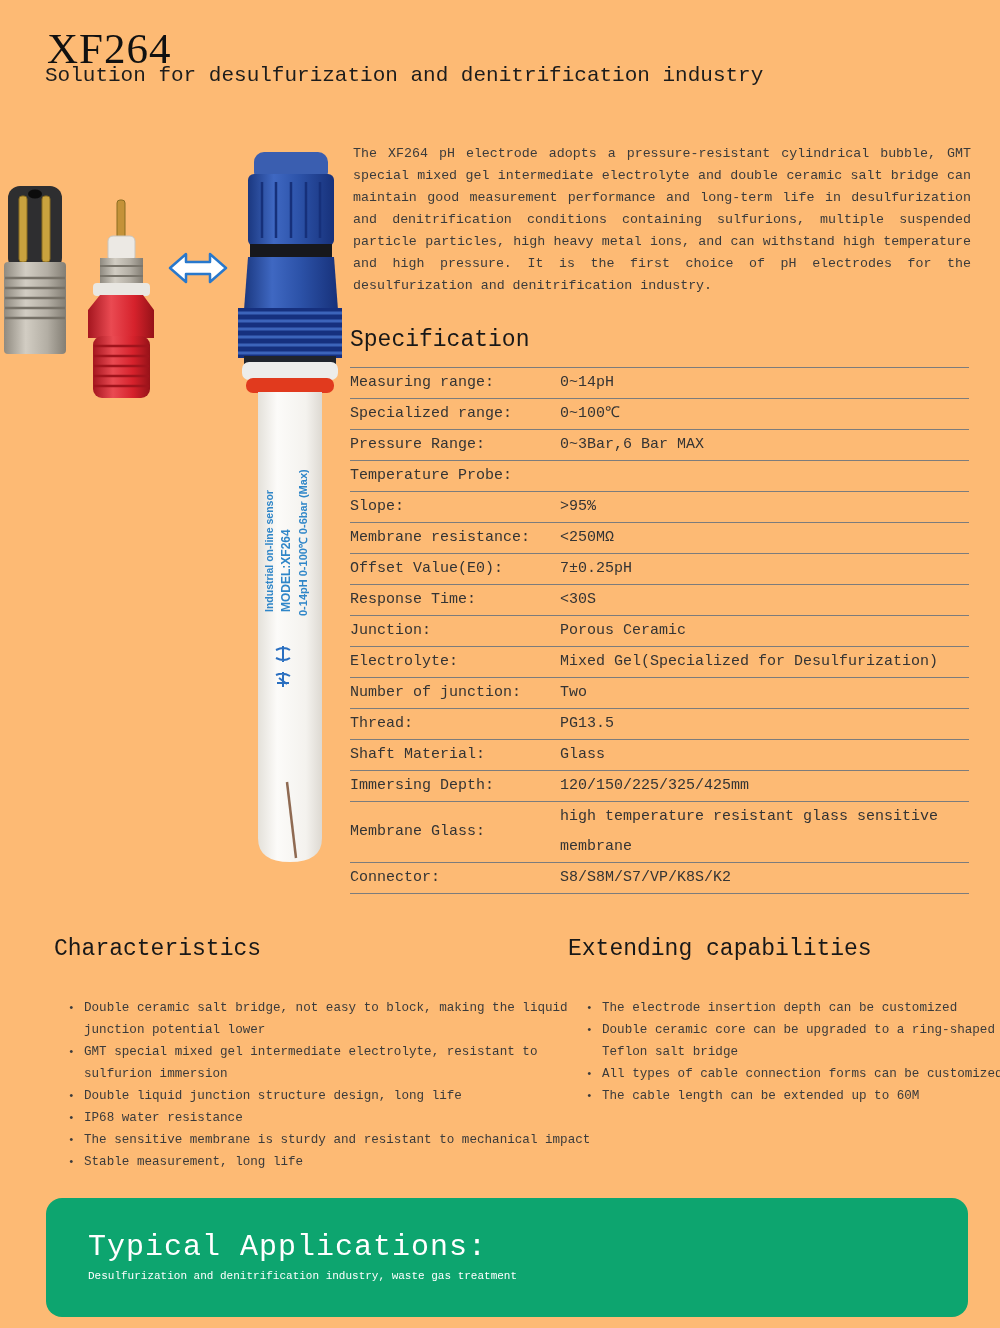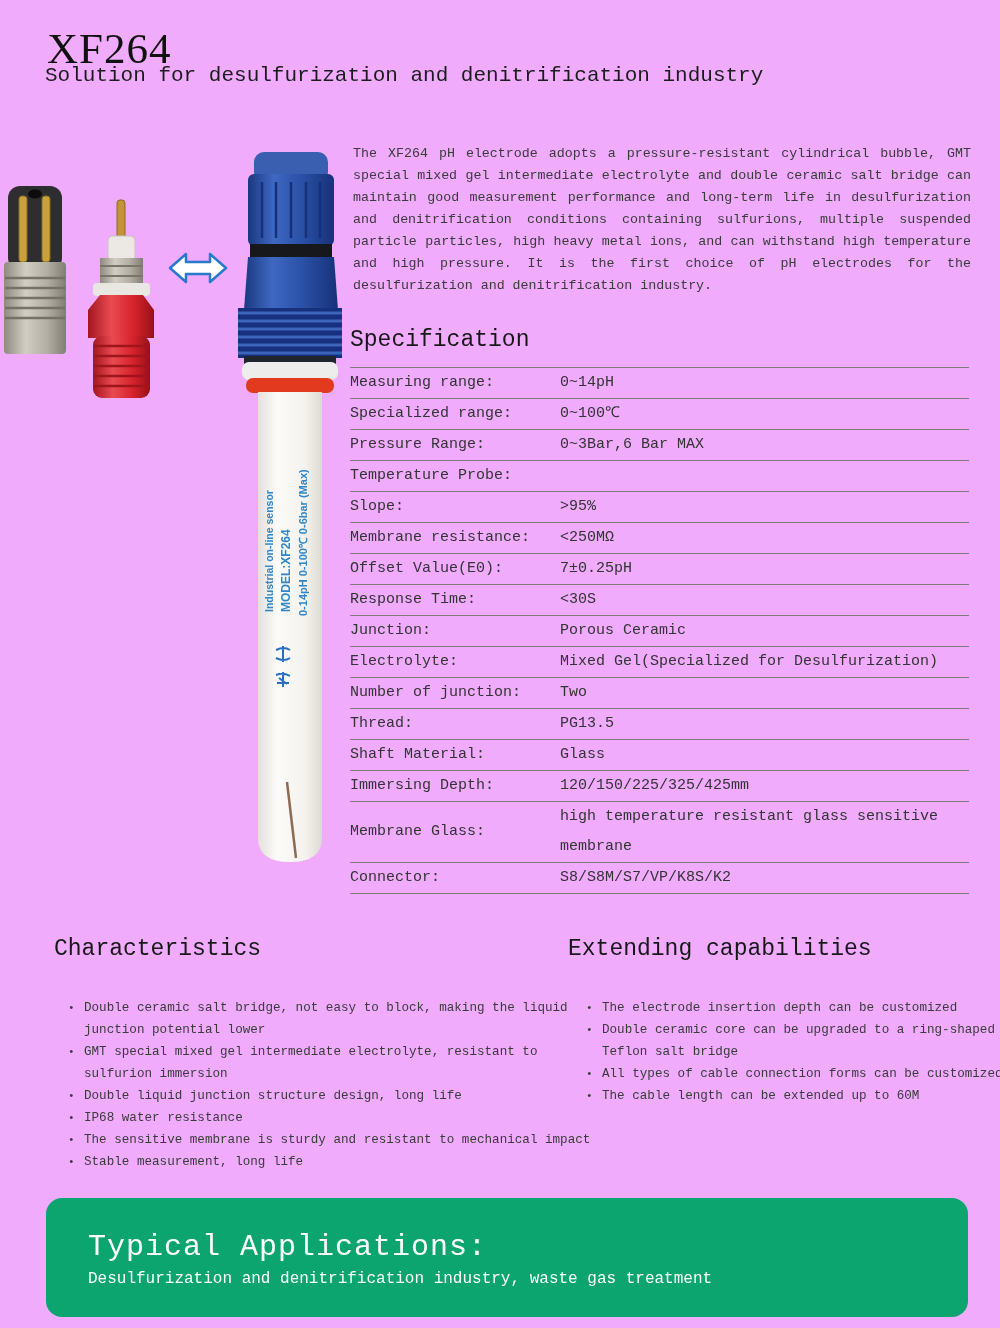--- a/index.html
+++ b/index.html
@@ -1,16 +1,16 @@
 <!DOCTYPE html>
 <html><head>
 <meta charset="utf-8">
 <style>
   html,body{margin:0;padding:0;background:#ffffff;}
-  #page{position:relative;width:1000px;height:1328px;background:#f0abfc;overflow:hidden;
+  #page{position:relative;width:1000px;height:1328px;background:#fdba74;overflow:hidden;
         font-family:"Liberation Mono","DejaVu Sans Mono",monospace;color:#3d3d3d;}
 
   .title{position:absolute;left:47px;top:24px;font-family:"Liberation Serif","DejaVu Serif",serif;
          font-size:43px;color:#111;letter-spacing:1px;}
   .subtitle{position:absolute;left:45px;top:64px;font-size:21px;color:#1c1c1c;white-space:nowrap;}
 
   .description{position:absolute;left:353px;top:143px;width:618px;font-size:13.3px;line-height:22px;
                text-align:justify;color:#3b3b3b;hyphens:manual;}
 
   .figure{position:absolute;left:0;top:150px;width:345px;height:740px;}
@@ -26,21 +26,21 @@
   .spec-value{flex:1;line-height:30px;color:#343434;}
 
   .bullets{position:absolute;list-style:none;margin:16px;padding:0;font-size:12.6px;line-height:22px;color:#3b3b3b;}
   #char-list{left:48px;top:981px;width:545px;}
   #ext-list{left:566px;top:981px;width:430px;}
   .bullets li{padding-left:20px;position:relative;}
   .bullets li::before{content:"•";position:absolute;left:4px;top:0;font-size:11px;color:#3b3b3b;}
 
   .apps-box{position:absolute;left:46px;top:1198px;width:922px;height:119px;border-radius:16px;}
   .apps-heading{position:absolute;left:42px;top:32px;font-size:30px;color:#ffffff;letter-spacing:1px;}
-  .apps-text{position:absolute;left:42px;top:72px;font-size:16px;color:#ffffff;}
+  .apps-text{position:absolute;left:42px;top:72px;font-size:11px;color:#ffffff;}
 </style>
 </head>
 <body>
 
 <div id="page">
 
   <div class="title">XF264</div>
   <div class="subtitle">Solution for desulfurization and denitrification industry</div>
 
   <div class="figure">

